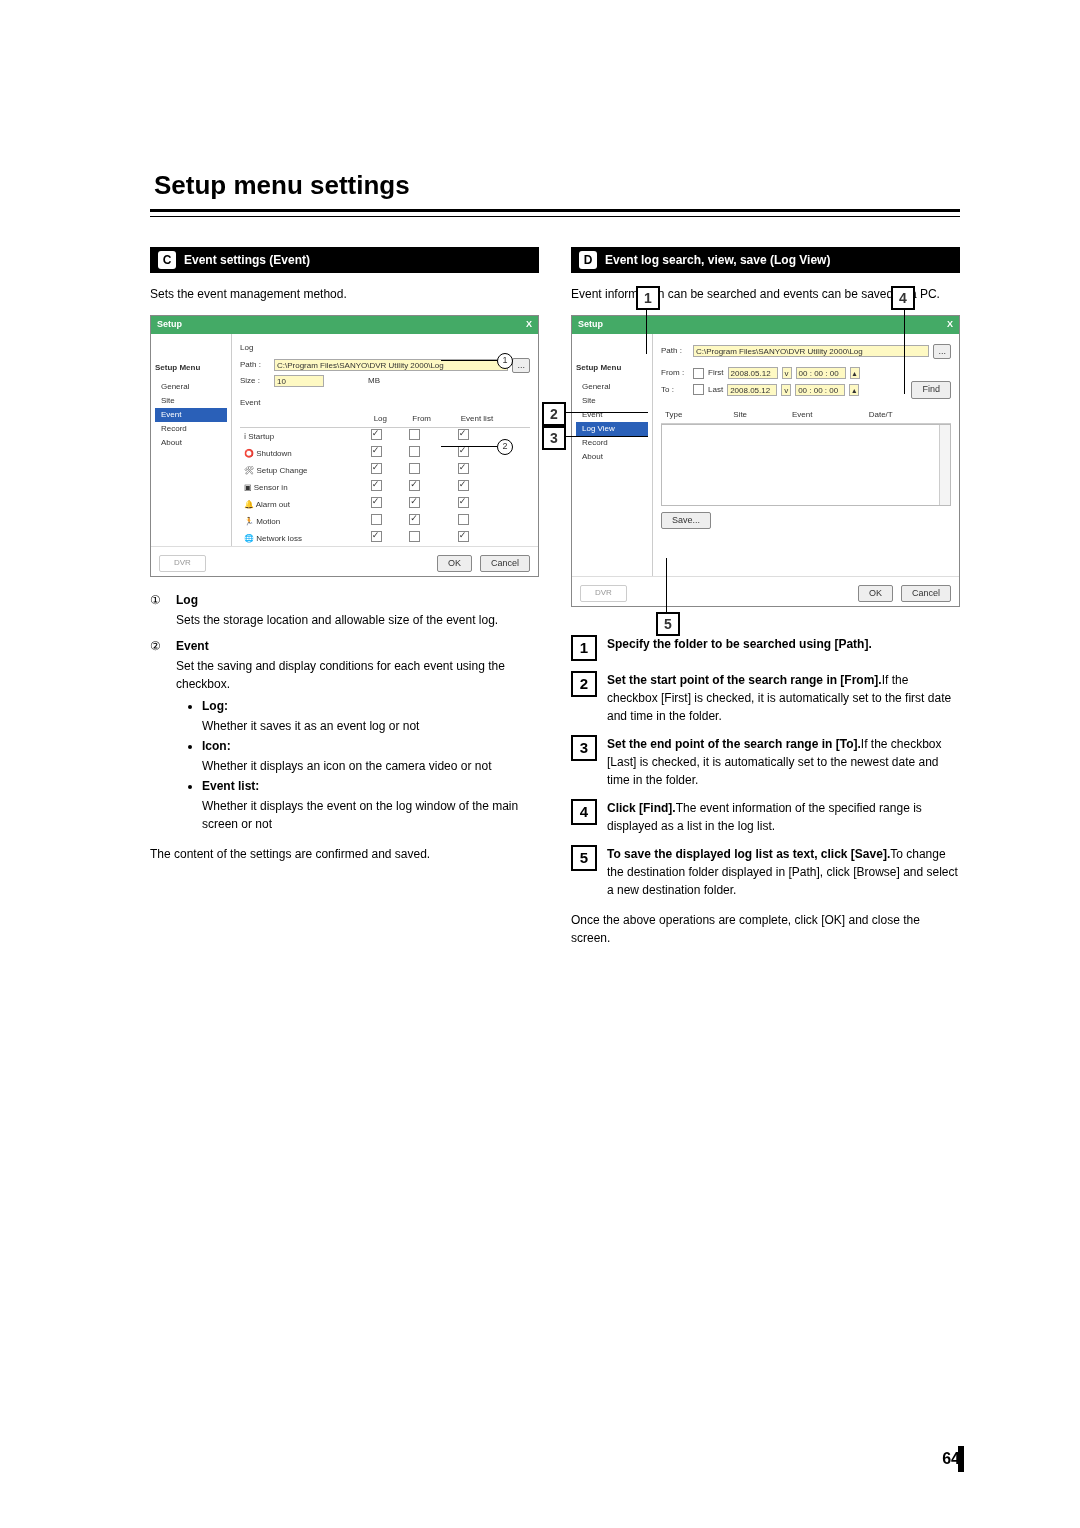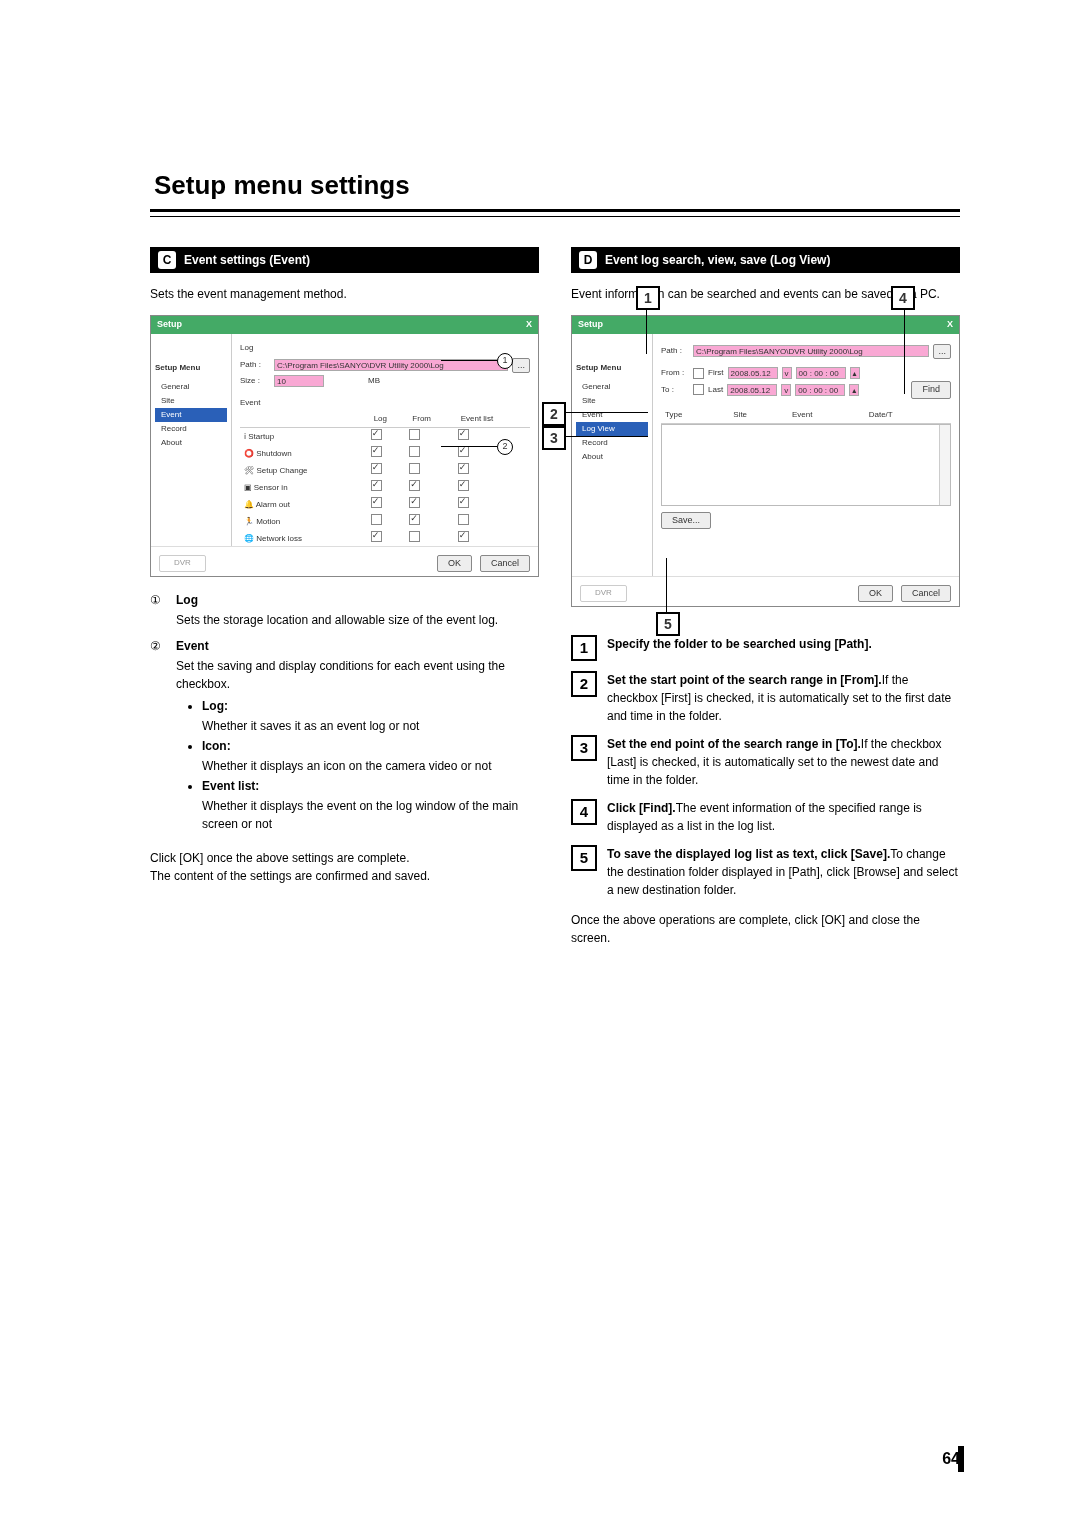--- a/index.html
+++ b/index.html
@@ -12,21 +12,21 @@
 .sec-head .badge{display:inline-flex;width:18px;height:18px;border-radius:3px;background:#fff;color:#000;align-items:center;justify-content:center;font-weight:bold;font-size:12px}
 .shot{border:1px solid #888;background:#fff;font-size:8px;color:#333;position:relative;margin:8px 0 14px 0}
 .shot .titlebar{background:#4a6;color:#fff;padding:2px 6px;font-weight:bold;font-size:9px;display:flex;justify-content:space-between}
 .shot .body{display:flex}
 .shot .tree{width:72px;border-right:1px solid #ccc;padding:28px 4px 4px 4px}
 .shot .tree .hdr{font-weight:bold;margin-bottom:6px}
 .shot .tree .it{padding:1px 0 1px 6px}
 .shot .tree .sel{background:#2a60b8;color:#fff}
 .shot .main{flex:1;padding:8px}
 .row8{display:flex;align-items:center;gap:4px;margin:2px 0}
-.inp{border:1px solid #aaa;background:#f9a8d4;padding:0 2px;height:12px;line-height:12px;font-size:8px;box-sizing:border-box}
+.inp{border:1px solid #aaa;background:#fef9c3;padding:0 2px;height:12px;line-height:12px;font-size:8px;box-sizing:border-box}
 .btn{border:1px solid #888;background:#eee;padding:1px 10px;font-size:9px;border-radius:2px}
 .foot{display:flex;justify-content:flex-end;gap:8px;padding:8px;border-top:1px solid #ddd}
 .foot .left{margin-right:auto;color:#999;border:1px solid #ccc;padding:1px 14px;border-radius:2px}
 .ca{position:absolute;border:1px solid #000;border-radius:50%;width:14px;height:14px;display:flex;align-items:center;justify-content:center;font-size:9px;background:#fff}
 .sq{position:absolute;border:2px solid #000;width:20px;height:20px;display:flex;align-items:center;justify-content:center;font-size:14px;font-weight:bold;background:#fff}
 .lead{position:absolute;background:#000;height:1px}
 .tbl{width:100%;border-collapse:collapse}
 .tbl th{font-weight:normal;text-align:left;border-bottom:1px solid #ccc;padding:2px 4px;font-size:8px}
 .cb{display:inline-block;width:9px;height:9px;border:1px solid #888;background:#fff;position:relative}
 .cb.c::after{content:"✓";position:absolute;top:-3px;left:0;font-size:9px}
@@ -163,21 +163,20 @@
       <div class="num-item">
         <div class="n">②</div>
         <div class="t"><b>Event</b><span>Set the saving and display conditions for each event using the checkbox.</span>
           <ul class="bul" id="bullets">
               <li><b>Log:</b>Whether it saves it as an event log or not</li>
               <li><b>Icon:</b>Whether it displays an icon on the camera video or not</li>
               <li><b>Event list:</b>Whether it displays the event on the log window of the main screen or not</li>
             </ul>
         </div>
       </div>
-      <p style="margin-bottom:0">Click [OK] once the above settings are complete.</p>
       <p style="margin-top:0">The content of the settings are confirmed and saved.</p>
     </div>
 
     <div class="col">
       <div class="sec-head">
         <span class="badge">D</span>
         <span>Event log search, view, save (Log View)</span>
       </div>
       <p>Event information can be searched and events can be saved to a PC.</p>
 

